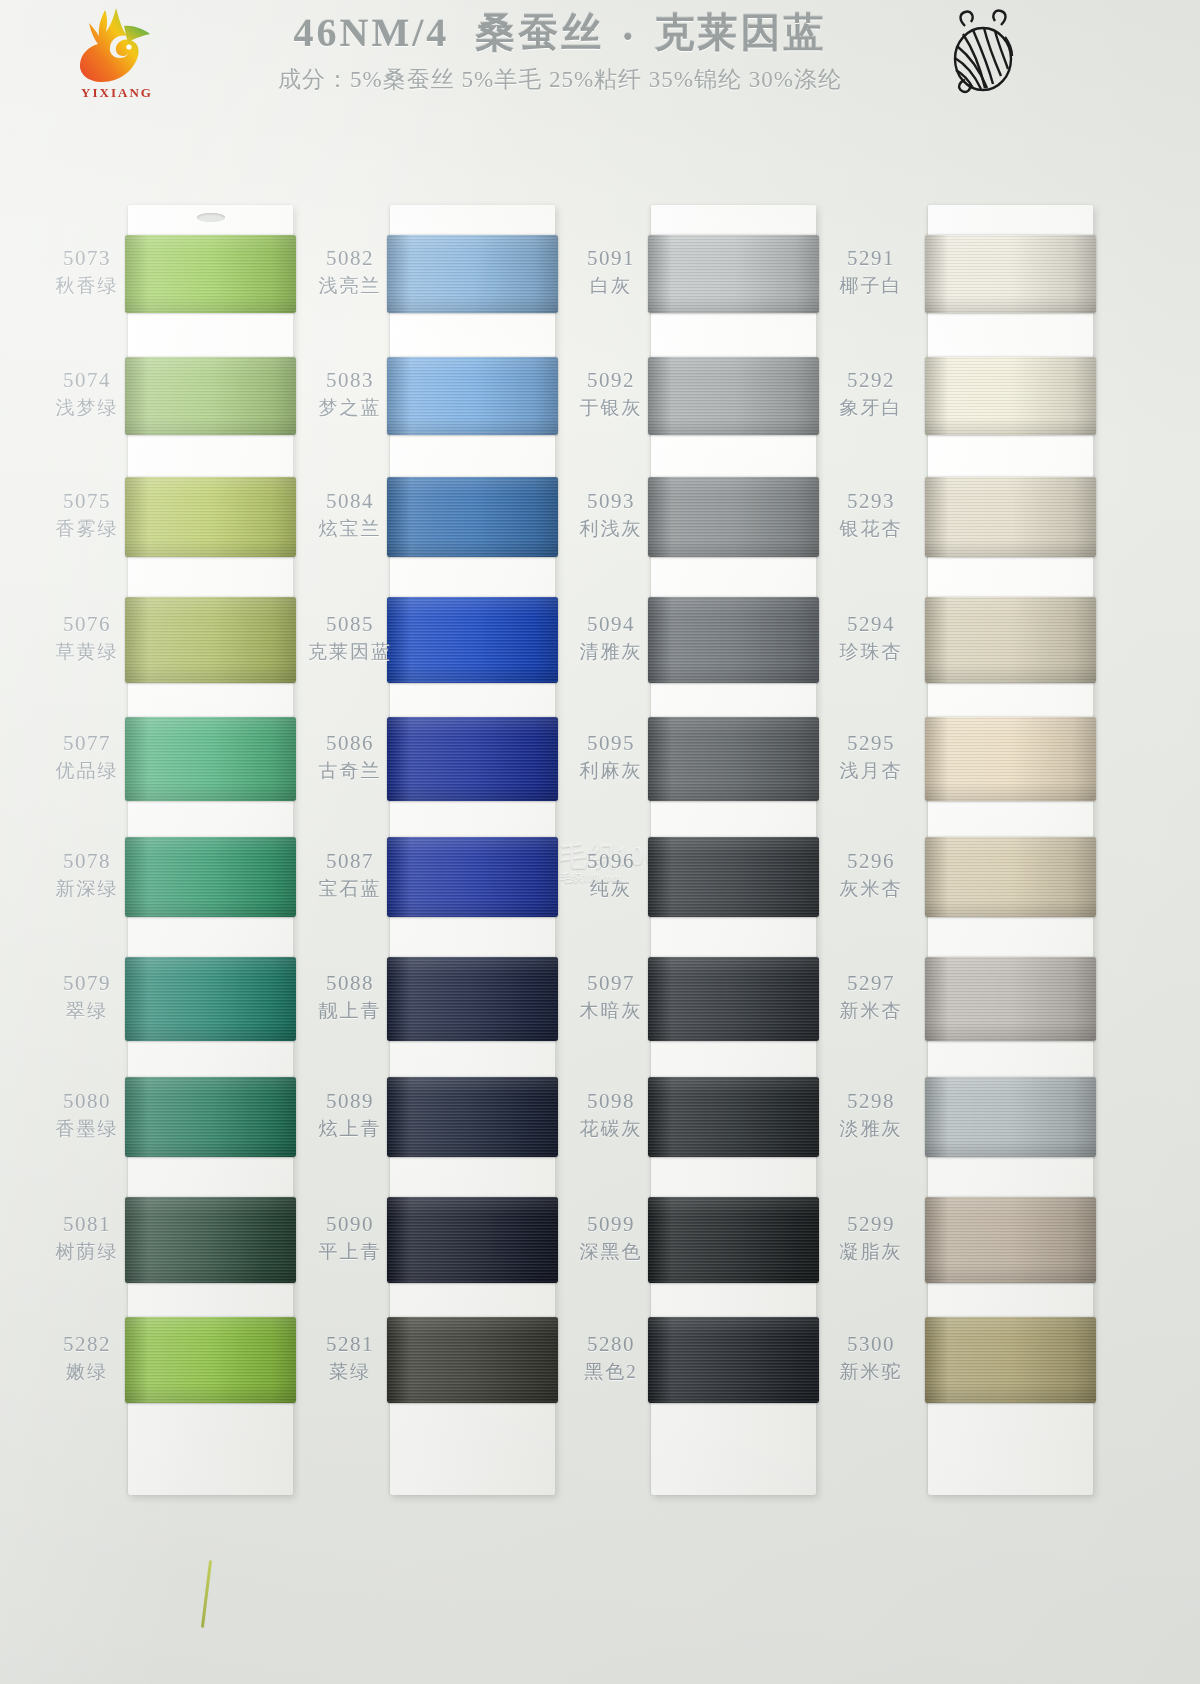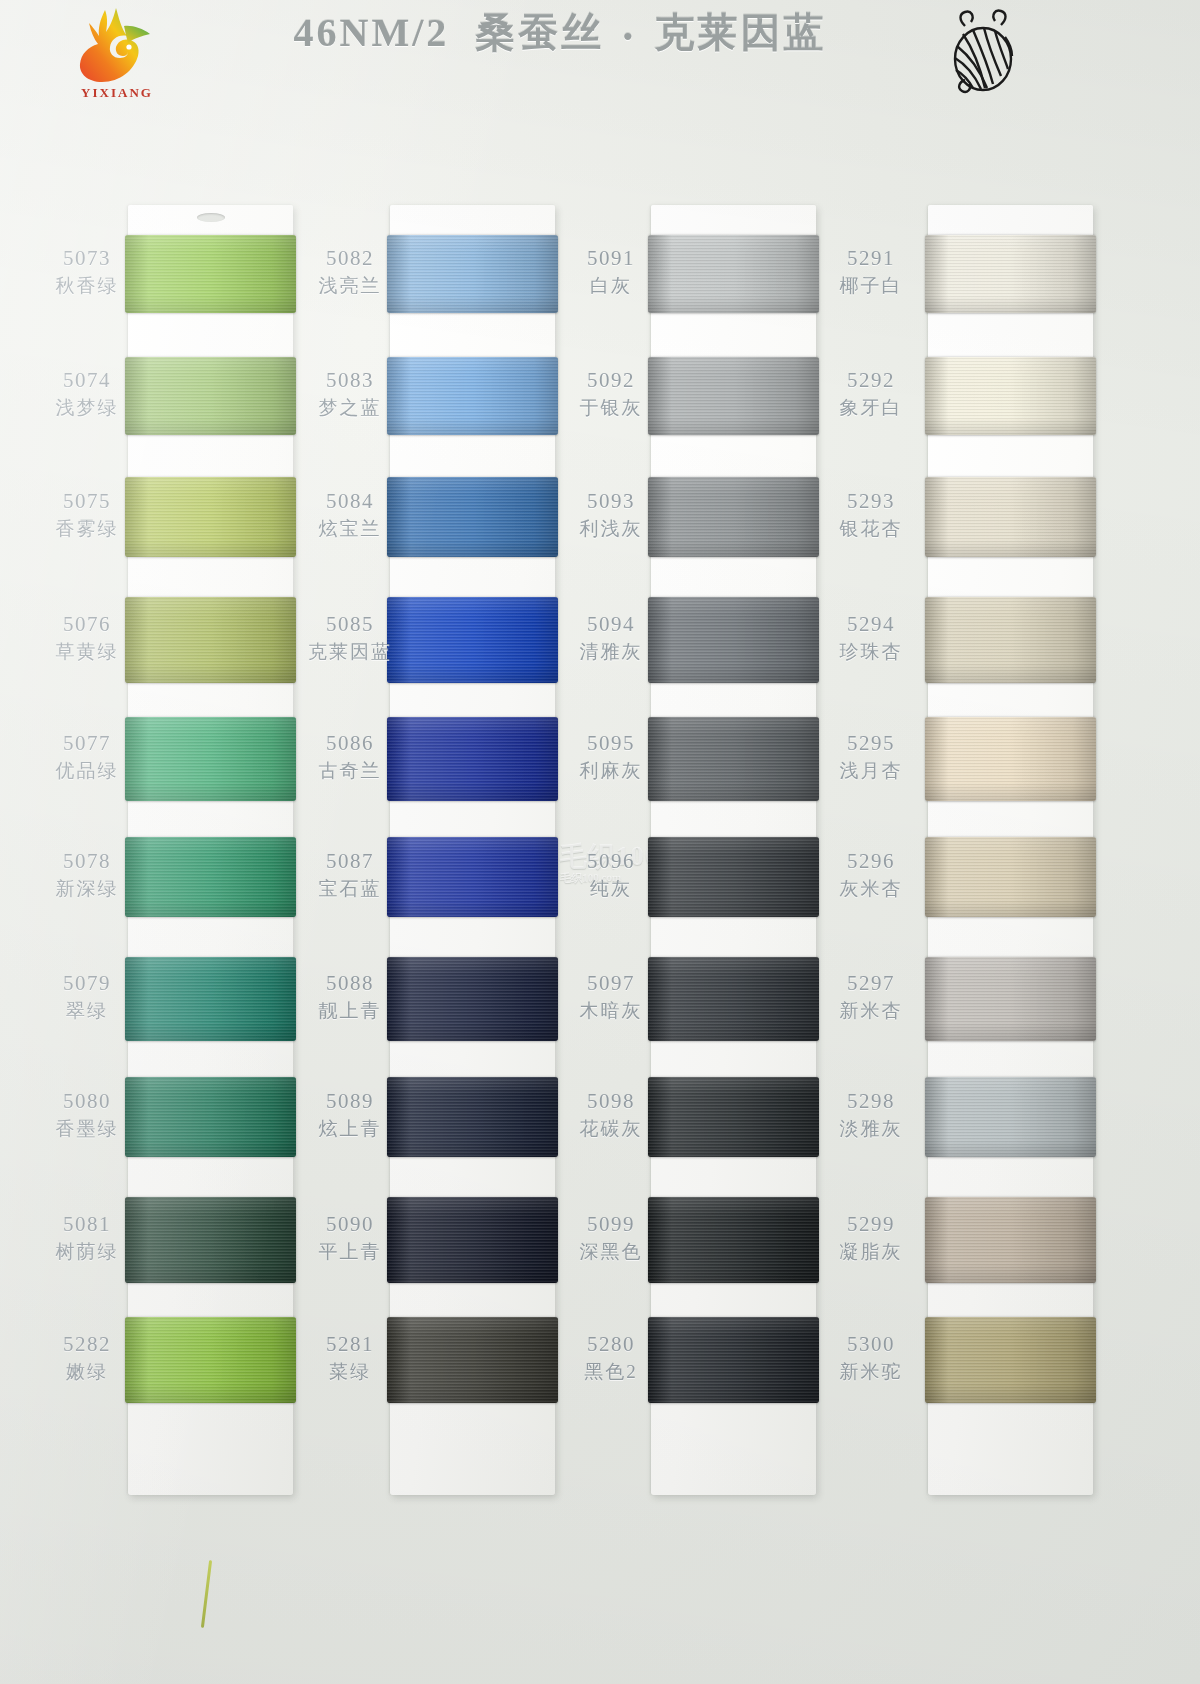--- a/index.html
+++ b/index.html
@@ -168,25 +168,26 @@
                  C54 50 56 48 56 46 C56 49 53 52 48 52 C41 52 37 47 38 41
                  C39 33 47 28 55 30 C49 22 47 12 44 2 Z" fill="url(#fl)"></path>
         <path d="M52 20 C60 19 70 22 78 28 C70 30 62 32 56 37 C54 30 53 24 52 20 Z" fill="url(#gl)"></path>
         <circle cx="57" cy="41" r="2.6" fill="#fff"></circle>
       </svg>
       <div class="logo-word">YIXIANG</div>
     </div>
 
     <div class="title-block">
       <div class="title-main">
-        <span class="lat">46NM/2</span>
+        <span class="lat">46NM/4</span>
         &nbsp;<span>桑蚕丝</span>
         <span class="title-dot">•</span>
         <span>克莱因蓝</span>
       </div>
+      <div class="title-sub">成分：5%桑蚕丝  5%羊毛  25%粘纤  35%锦纶  30%涤纶</div>
     </div>
 
     <svg class="ball-icon" viewBox="0 0 96 96">
       <g fill="none" stroke="#1b1b1b" stroke-width="2.4">
         <ellipse cx="48" cy="53" rx="28" ry="31"></ellipse>
         <path d="M28 28 C36 40 44 56 50 82"></path>
         <path d="M38 24 C44 38 52 56 58 78"></path>
         <path d="M49 22 C53 38 60 56 66 70"></path>
         <path d="M60 25 C64 40 70 54 73 63"></path>
         <path d="M22 40 C32 48 44 62 52 82"></path>

